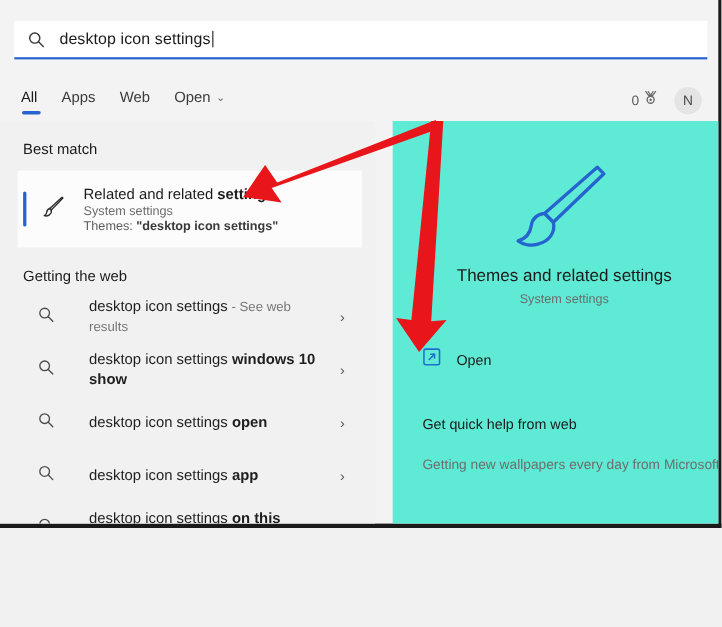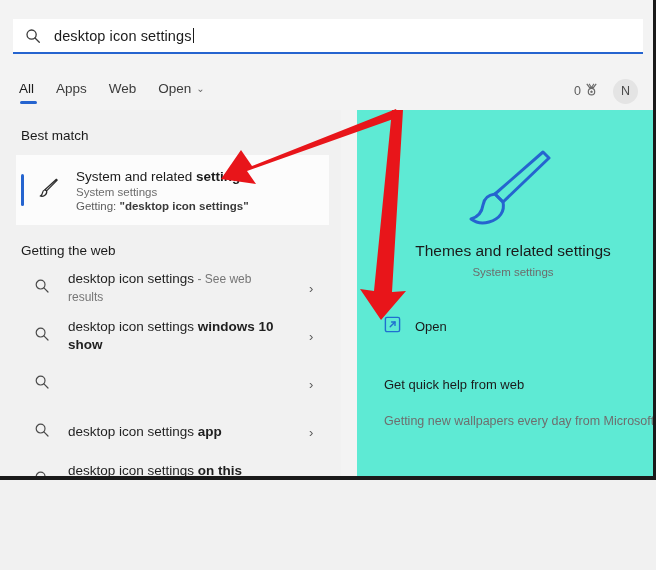--- a/index.html
+++ b/index.html
@@ -112,20 +112,21 @@
   .best-sub { font-size:11.5px; color:#6c6c6c; }
   .best-rel { font-size:11.5px; color:#5c5c5c; }
   .best-rel b { font-weight:bold; color:#3a3a3a; }
 
   
   .web-list { margin-top:6px; }
   .web-row {
     display:flex; align-items:center;
     min-height:48px;
     padding:6px 14px 6px 34px;
+    gap:13px;
   }
   .web-row .row-glass { width:16px; flex:0 0 16px; margin-right:18px; }
   .web-row .row-label {
     flex:1 1 auto;
     font-size:13.5px; color:#1f1f1f; line-height:18px;
     max-width:215px;
   }
   .web-row .row-label b { font-weight:bold; }
   .web-row .row-label .muted { color:#767676; font-size:12px; }
   .web-row .row-chev {
@@ -216,23 +217,23 @@
     <div class="section-head" id="best-match-head">Best match</div>
 
     <div class="best-card">
       <span class="best-icon">
         <svg viewBox="0 0 24 24" width="24" height="24">
           <path d="M20.4 3.3 L21.2 4.1 L10.6 14.9 L9.2 13.5 Z" fill="none" stroke="#2c2c2c" stroke-width="1.25" stroke-linejoin="round"></path>
           <path d="M9.2 13.5 L10.6 14.9 C11 16.6 10.3 18.4 8.6 19.5 C7.2 20.4 5.4 20.5 4.2 20 C5.4 19.6 6.1 18.7 6.3 17.4 C6.5 15.7 7.5 14.2 9.2 13.5 Z" fill="none" stroke="#2c2c2c" stroke-width="1.25" stroke-linejoin="round"></path>
         </svg>
       </span>
       <span class="best-texts">
-        <span class="best-title"><span>System and related </span><b>settings</b></span>
+        <span class="best-title"><span>Related and related </span><b>settings</b></span>
         <span class="best-sub">System settings</span>
-        <span class="best-rel"><span>Getting: </span><b>"desktop icon settings"</b></span>
+        <span class="best-rel"><span>Themes: </span><b>"desktop icon settings"</b></span>
       </span>
     </div>
 
     <div class="section-head" id="web-head">Getting the web</div>
 
     <div class="web-list">
 
       <div class="web-row">
         <span class="row-glass">
           <svg viewBox="0 0 16 16" width="16" height="16">
@@ -255,20 +256,21 @@
         <span class="row-chev">›</span>
       </div>
 
       <div class="web-row">
         <span class="row-glass">
           <svg viewBox="0 0 16 16" width="16" height="16">
             <circle cx="6.6" cy="6.6" r="4.4" fill="none" stroke="#4a4a4a" stroke-width="1.2"></circle>
             <line x1="9.9" y1="9.9" x2="14" y2="14" stroke="#4a4a4a" stroke-width="1.2" stroke-linecap="round"></line>
           </svg>
         </span>
+        <span class="row-label"><span>desktop icon settings </span><b>open</b></span>
         <span class="row-chev">›</span>
       </div>
 
       <div class="web-row">
         <span class="row-glass">
           <svg viewBox="0 0 16 16" width="16" height="16">
             <circle cx="6.6" cy="6.6" r="4.4" fill="none" stroke="#4a4a4a" stroke-width="1.2"></circle>
             <line x1="9.9" y1="9.9" x2="14" y2="14" stroke="#4a4a4a" stroke-width="1.2" stroke-linecap="round"></line>
           </svg>
         </span>

